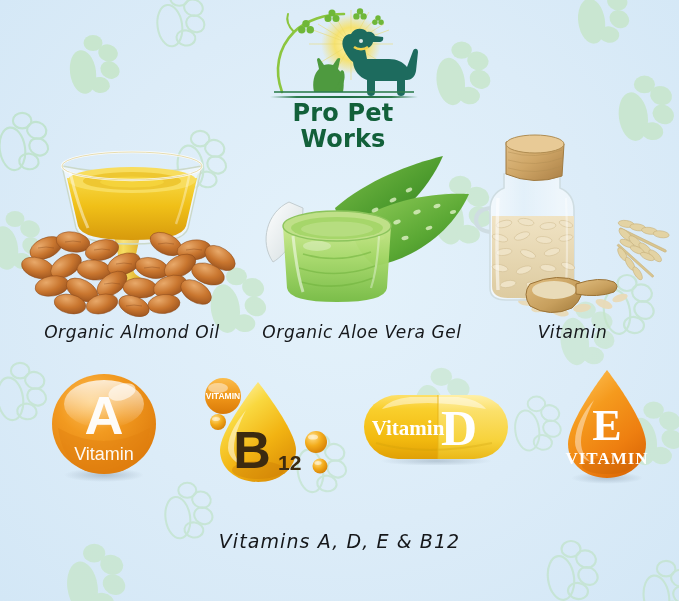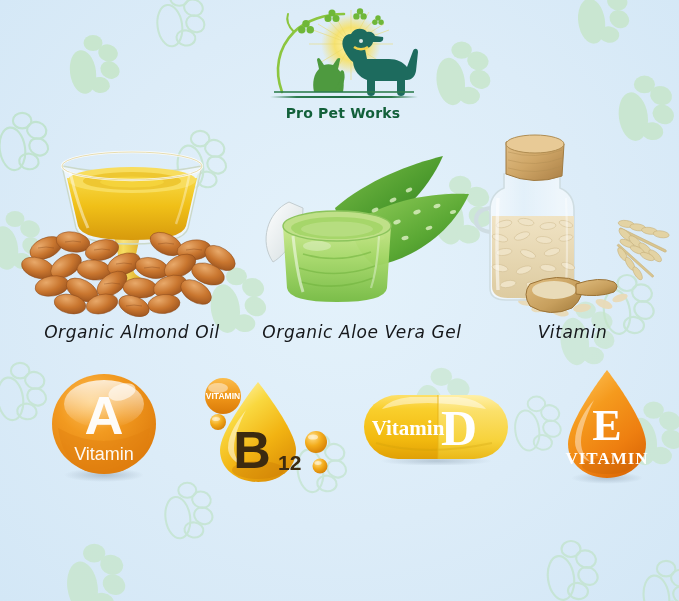--- a/index.html
+++ b/index.html
@@ -16,21 +16,21 @@
   #paw-layer{position:absolute;inset:0;overflow:hidden;}
   .paw{position:absolute;}
   .paw svg{display:block;}
 
   
   #logo-block{position:absolute;left:248px;top:8px;width:190px;height:118px;}
   #logo-art{position:absolute;left:0;top:0;width:190px;height:90px;}
   #logo-rule{position:absolute;left:22px;top:88px;width:148px;height:2px;
     background:linear-gradient(to right,rgba(26,92,62,0),#2e7d4f 18%,#1f6b45 50%,#2e7d4f 82%,rgba(26,92,62,0));}
   #logo-name{position:absolute;left:0;top:92px;width:190px;text-align:center;
-    font-family:"DejaVu Sans",sans-serif;font-weight:bold;font-size:14px;
+    font-family:"DejaVu Sans",sans-serif;font-weight:bold;font-size:24px;
     letter-spacing:.2px;color:#12603a;line-height:26px;}
 
   
   .ing{position:absolute;}
   .ing-art{position:absolute;left:0;top:0;}
   .ing-label{
     position:absolute;width:100%;text-align:center;
     font-family:"DejaVu Sans",sans-serif;font-style:italic;
     font-size:17px;color:#15171a;letter-spacing:.6px;white-space:nowrap;
   }
@@ -769,14 +769,15 @@
       </defs>
       <ellipse cx="55" cy="110" rx="36" ry="6" fill="url(#eSh)"></ellipse>
       <path d="M55 2 C55 2 16 52 16 76 C16 96 34 110 55 110 C76 110 94 96 94 76 C94 52 55 2 55 2 Z" fill="url(#eG)"></path>
       <path d="M42 32 C35 46 29 62 29 74 C29 84 34 91 41 95 C31 92 23 84 23 74 C23 58 33 42 42 32 Z" fill="#ffffff" opacity=".42"></path>
       <ellipse cx="55" cy="98" rx="25" ry="8" fill="#c25f04" opacity=".3"></ellipse>
       <text x="55" y="72" text-anchor="middle" font-family="Liberation Serif, serif" font-size="44" font-weight="bold" fill="#ffffff">E</text>
       <text x="55" y="96" text-anchor="middle" font-family="Liberation Serif, serif" font-size="17" font-weight="bold" fill="#ffffff" letter-spacing="1">VITAMIN</text>
     </svg>
   </div>
 
+  <div id="caption">Vitamins A, D, E &amp; B12</div>
 
 </div>
 
 </body></html>

